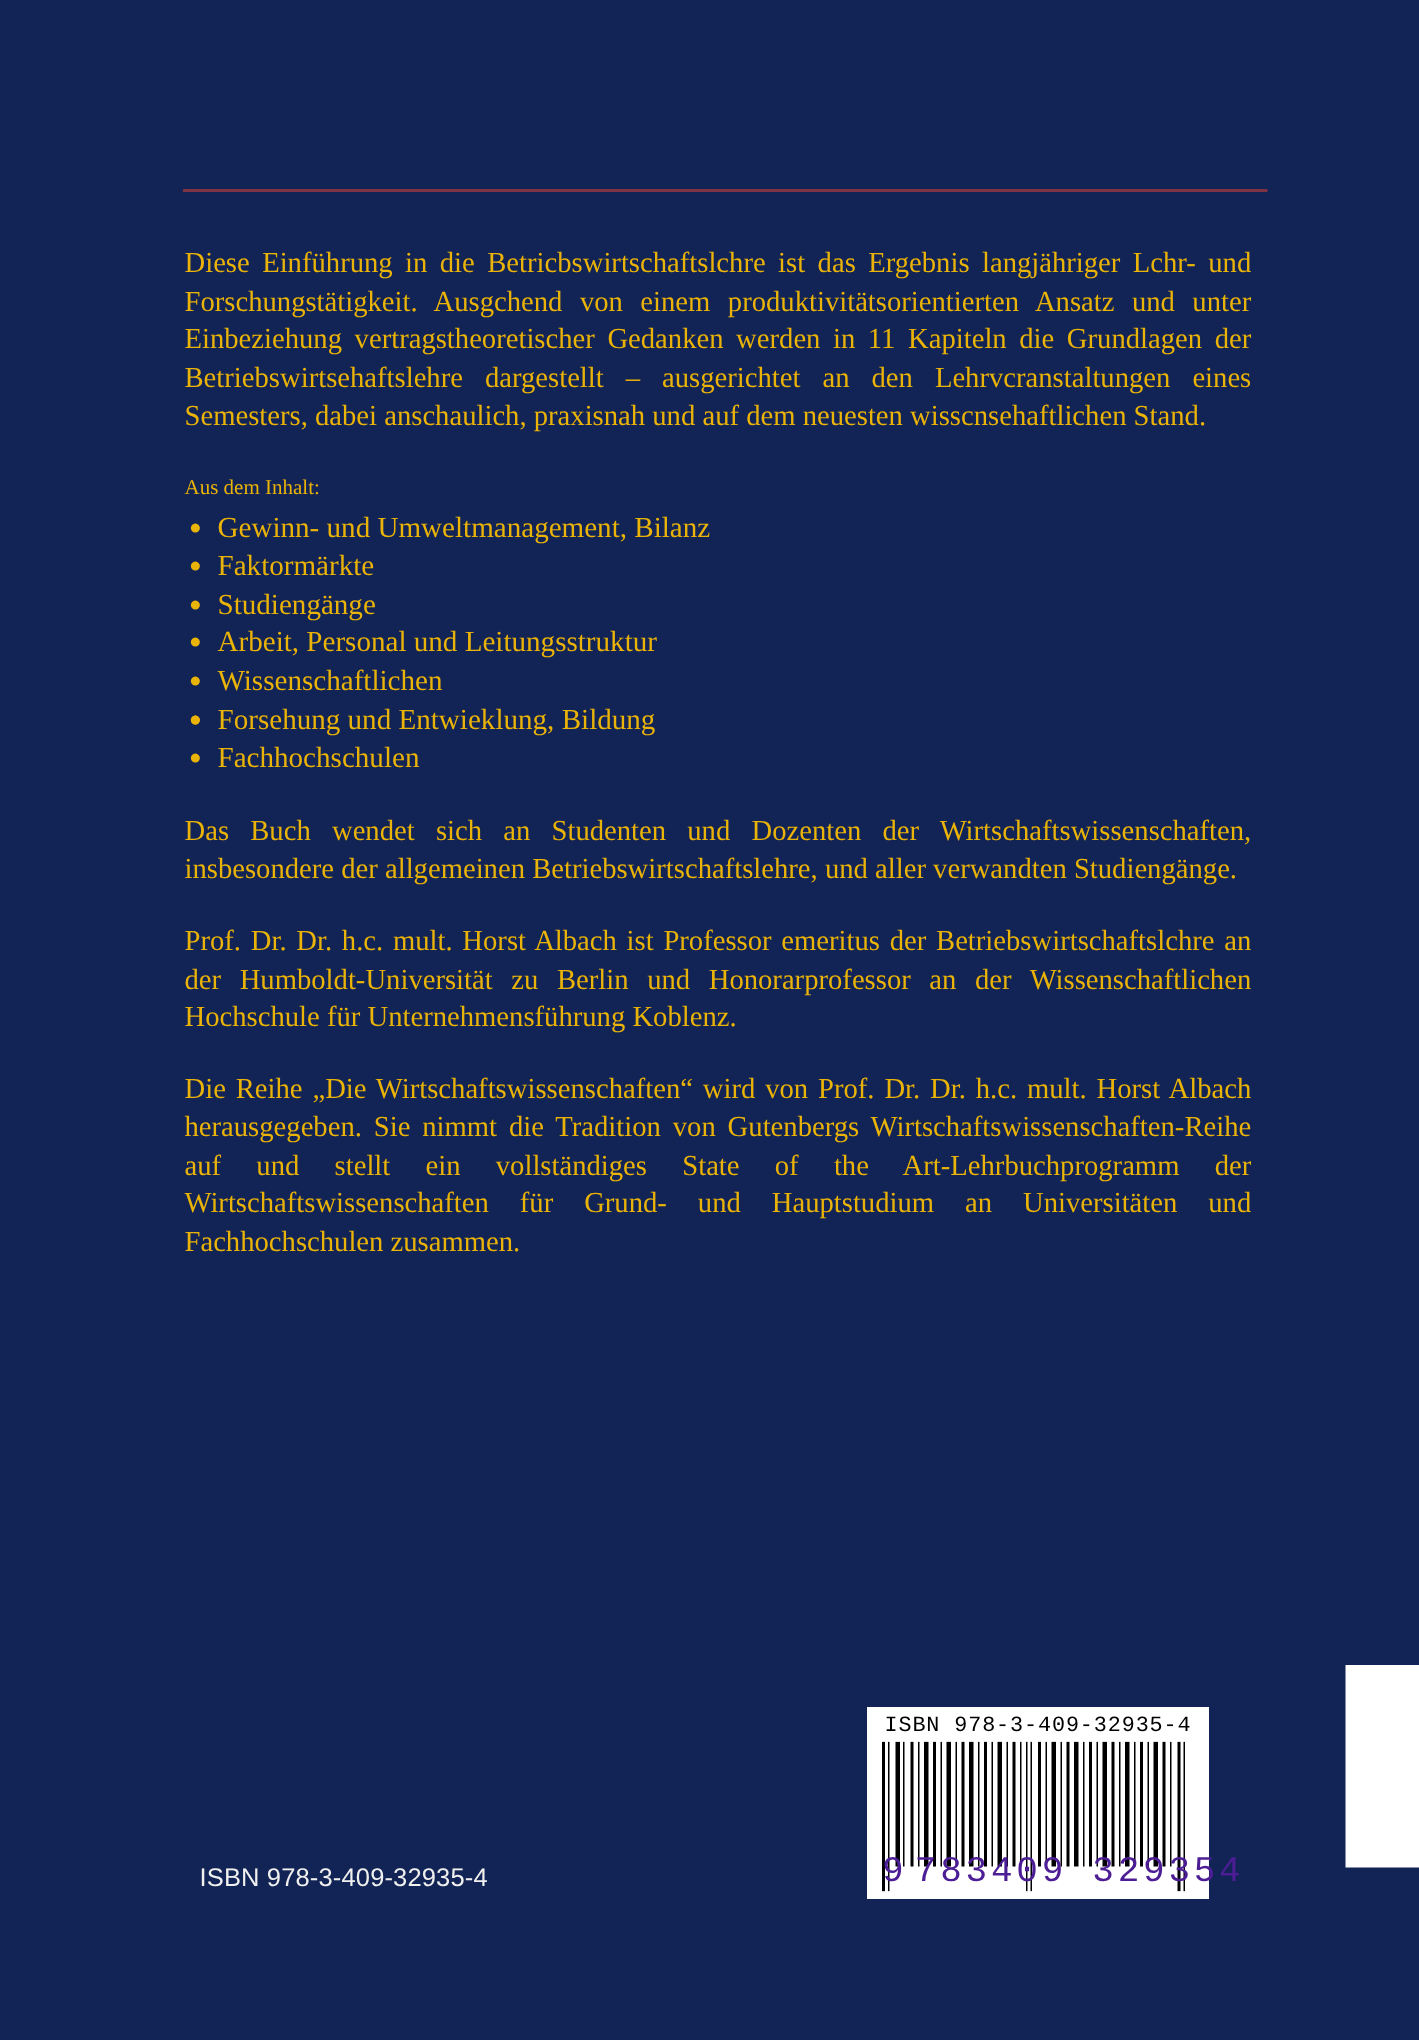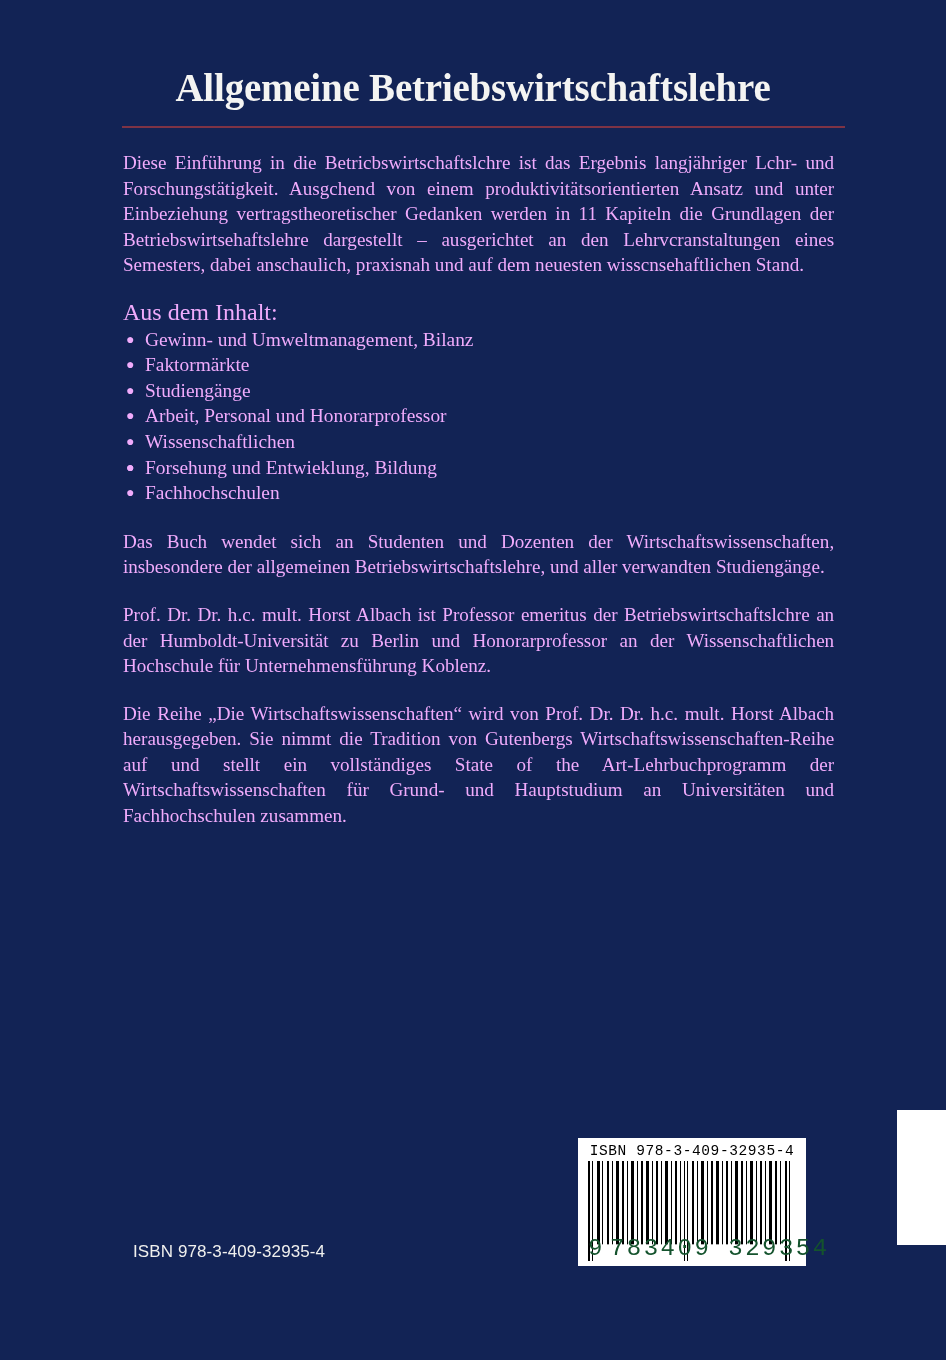--- a/index.html
+++ b/index.html
@@ -47,42 +47,42 @@
     top: 126px;
     width: 723px;
     height: 2px;
     background: #7e3345;
   }
 
   
   .content {
     position: absolute;
     left: 123px;
-    top: 150px;
+    top: 163px;
     width: 722px;
-    color: #f0abfc;
+    color: #eab308;
   }
 
   .para {
     font-size: 19.4px;
     line-height: 25.6px;
     text-align: justify;
     text-justify: inter-word;
     margin: 0 0 22px 0;
     transform: scaleX(0.985);
     transform-origin: left top;
     hyphens: manual;
   }
 
   
   .toc-block {
     margin: 0 0 23px 0;
   }
   .toc-heading {
-    font-size: 24px;
+    font-size: 14px;
     line-height: 25.6px;
     margin: 0 0 1px 0;
   }
   .toc-list {
     list-style: none;
     margin: 0;
     padding: 0;
   }
   .toc-list li {
     font-size: 19.4px;
@@ -141,21 +141,21 @@
   }
   .barcode-bars .bars-svg {
     display: block;
     width: 100%;
     height: 100%;
   }
   .barcode-bottom-text {
     font-family: "Liberation Mono", "DejaVu Sans Mono", monospace;
     font-size: 24px;
     line-height: 26px;
-    color: #14532d;
+    color: #4c1d95;
     letter-spacing: 2.5px;
     white-space: nowrap;
     text-align: center;
     margin-top: -25px;
     position: relative;
     z-index: 2;
   }
   .barcode-bottom-text .quiet-digit {
     margin-right: 5px;
   }
@@ -168,23 +168,20 @@
     width: 49px;
     height: 135px;
     background: #ffffff;
   }
 </style>
 </head>
 <body>
 
 <div class="cover">
 
-  <div class="title-block">
-    <h1 class="book-title">Allgemeine Betriebswirtschaftslehre</h1>
-  </div>
   <div class="title-rule"></div>
 
   <div class="content">
 
     <p class="para">Diese Einführung in die Betricbswirtschaftslchre ist das Ergebnis langjähriger Lchr- und Forschungstätigkeit. Ausgchend von einem produktivitätsorientierten Ansatz und unter Einbeziehung vertragstheoretischer Gedanken werden in 11 Kapiteln die Grundlagen der Betriebswirtsehaftslehre dargestellt – ausgerichtet an den Lehrvcranstaltungen eines Semesters, dabei anschaulich, praxisnah und auf dem neuesten wisscnsehaftlichen Stand.</p>
 
     <div class="toc-block">
       <div class="toc-heading">Aus dem Inhalt:</div>
       <ul class="toc-list">
         <li>
@@ -194,21 +191,21 @@
         <li>
           <span class="bullet">●</span>
           <span>Faktormärkte</span>
         </li>
         <li>
           <span class="bullet">●</span>
           <span>Studiengänge</span>
         </li>
         <li>
           <span class="bullet">●</span>
-          <span>Arbeit, Personal und Honorarprofessor</span>
+          <span>Arbeit, Personal und Leitungsstruktur</span>
         </li>
         <li>
           <span class="bullet">●</span>
           <span>Wissenschaftlichen</span>
         </li>
         <li>
           <span class="bullet">●</span>
         </li>
         <li>
           <span class="bullet">●</span>

